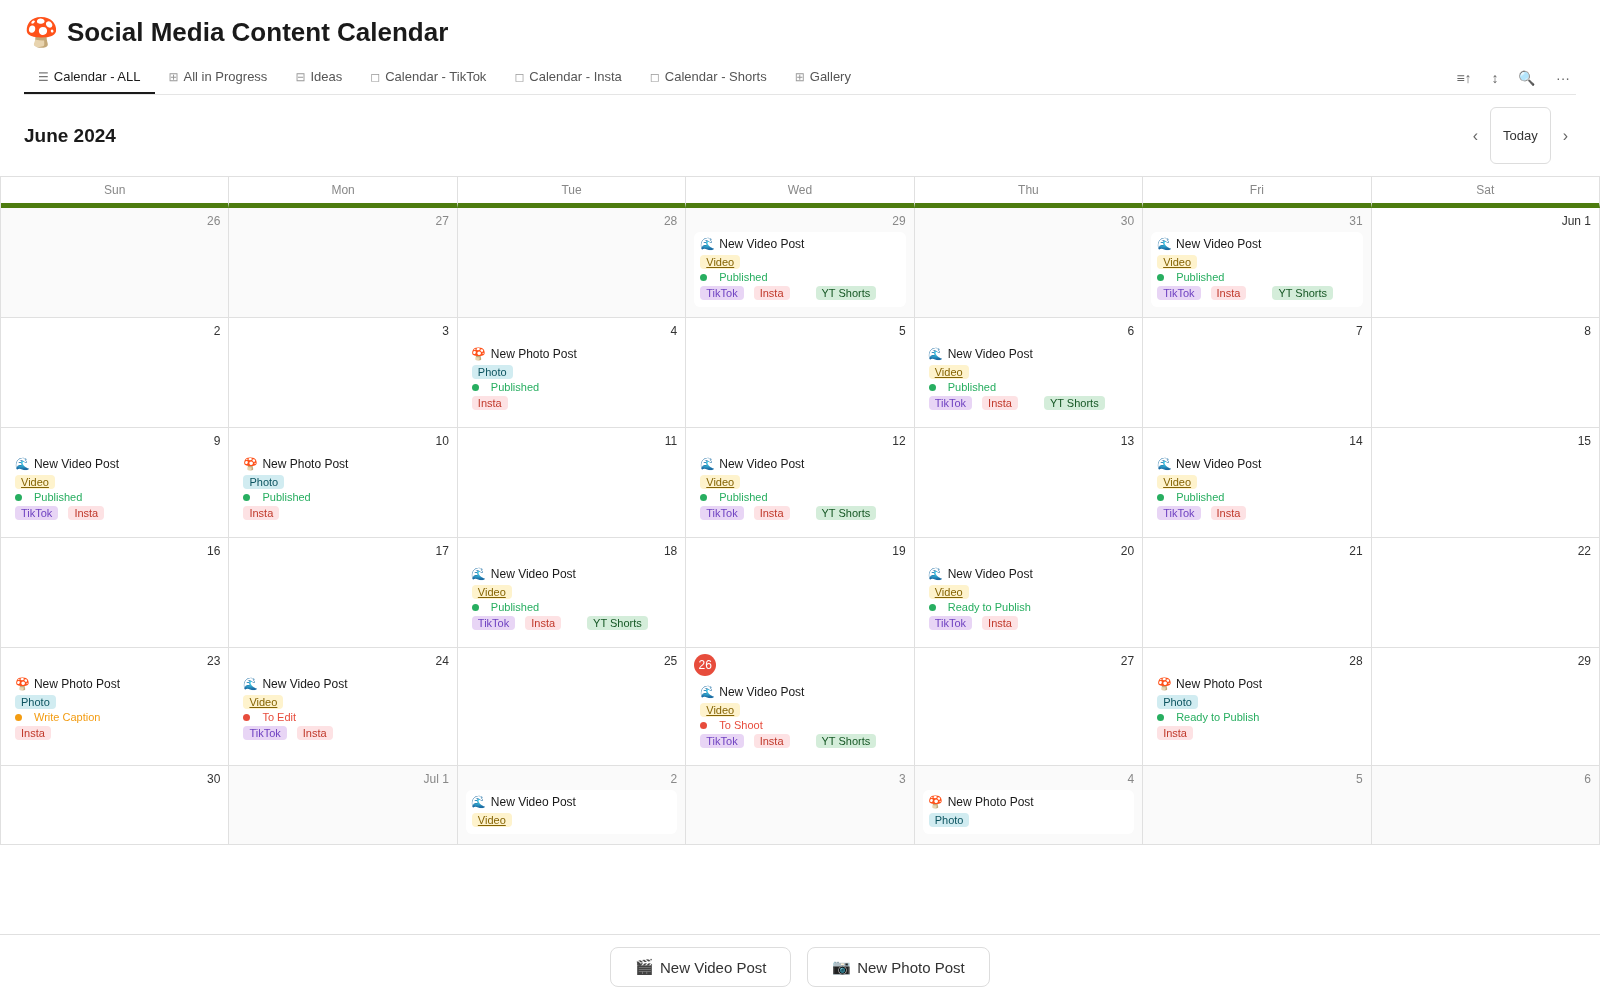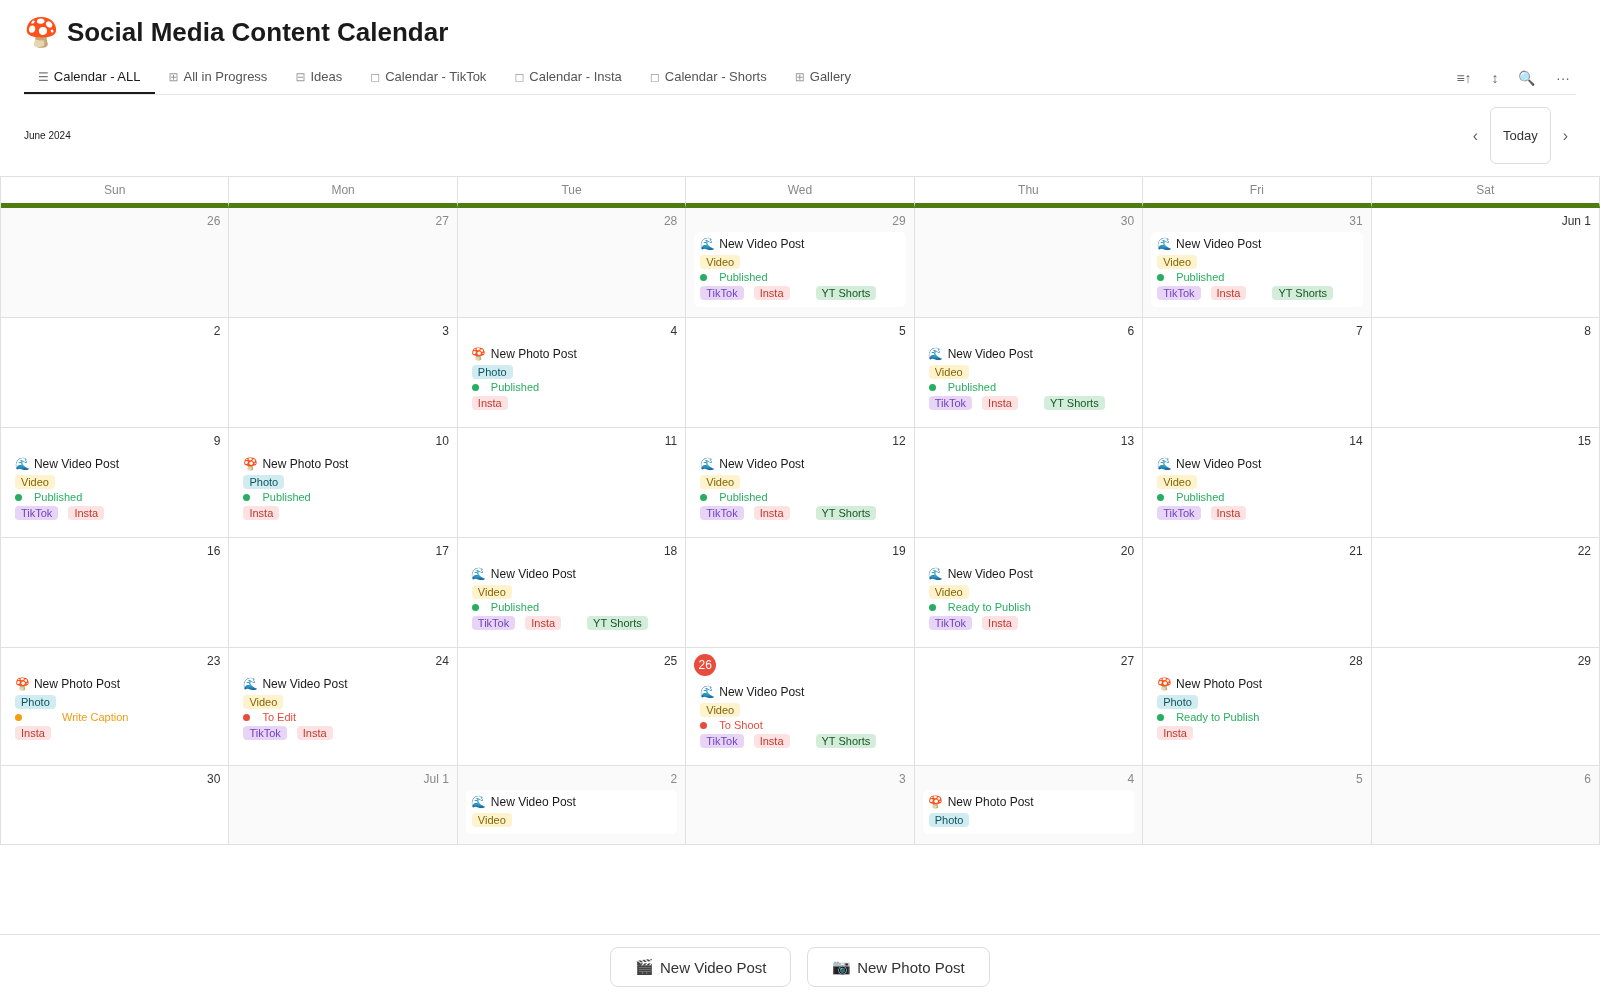--- a/index.html
+++ b/index.html
@@ -11,21 +11,21 @@
 
     .nav-tabs { display: flex; align-items: center; gap: 0; border-bottom: 1px solid #e5e5e5; padding: 0; margin-bottom: 0; }
     .nav-tab { display: flex; align-items: center; gap: 5px; padding: 8px 14px; font-size: 13px; color: #555; cursor: pointer; border-bottom: 2px solid transparent; white-space: nowrap; }
     .nav-tab.active { color: #1a1a1a; border-bottom: 2px solid #1a1a1a; font-weight: 500; }
     .nav-tab .tab-icon { font-size: 12px; opacity: 0.6; }
 
     .toolbar-right { margin-left: auto; display: flex; align-items: center; gap: 8px; }
     .toolbar-btn { background: none; border: none; cursor: pointer; color: #666; padding: 4px 6px; font-size: 14px; border-radius: 4px; }
 
     .calendar-header { display: flex; align-items: center; justify-content: space-between; padding: 12px 24px; }
-    .calendar-month { font-size: 10px; font-weight: 400; }
+    .calendar-month { font-size: 19px; font-weight: 700; }
     .nav-controls { display: flex; align-items: center; gap: 4px; }
     .nav-btn { background: none; border: none; cursor: pointer; color: #666; padding: 4px 8px; border-radius: 4px; font-size: 16px; }
     .today-btn { background: none; border: 1px solid #ddd; border-radius: 6px; padding: 20px 12px; cursor: pointer; font-size: 13px; color: #333; }
 
     .calendar-grid { width: 100%; border-top: 1px solid #e0e0e0; border-left: 1px solid #e0e0e0; }
     .day-headers { display: grid; grid-template-columns: repeat(7, 1fr); }
     .day-header { padding: 6px 0; text-align: center; font-size: 12px; color: #888; font-weight: 400; border-right: 1px solid #e0e0e0; border-bottom: 5px solid #4d7c0f; }
 
     .calendar-weeks { display: flex; flex-direction: column; }
     .calendar-week { display: grid; grid-template-columns: repeat(7, 1fr); min-height: 100px; }
@@ -34,38 +34,38 @@
     .calendar-cell.other-month { background: #fafafa; }
     .calendar-cell.today-cell .day-number { background: #e74c3c; color: #fff; border-radius: 50%; width: 22px; height: 22px; display: flex; align-items: center; justify-content: center; }
 
     .day-number { font-size: 12px; color: #888; text-align: right; margin-bottom: 4px; font-weight: 400; }
     .day-number.current-month { color: #333; }
 
     .event-card { background: #fff; border: none; border-radius: 6px; padding: 5px 6px; margin-bottom: 4px; cursor: pointer; }
     .event-title { display: flex; align-items: center; gap: 4px; font-size: 12px; font-weight: 500; color: #1a1a1a; margin-bottom: 3px; }
 
     .tag { display: inline-block; border-radius: 4px; padding: 1px 6px; font-size: 11px; font-weight: 500; margin-right: 2px; margin-bottom: 2px; }
-    .tag-video { background: #fef3cd; color: #856404; }
+    .tag-video { background: #fef3cd; color: #856404; text-decoration: underline; }
     .tag-photo { background: #d1ecf1; color: #0c5460; }
     .tag-tiktok { background: #e8d5f5; color: #6f42c1; }
     .tag-insta { background: #fde2e4; color: #c0392b; }
     .tag-ytshorts { background: #d4edda; color: #155724; margin-left: 16px; }
 
     .status-row { display: flex; align-items: center; gap: 12px; font-size: 11px; margin-bottom: 3px; }
     .status-dot { width: 7px; height: 7px; border-radius: 50%; display: inline-block; }
     .dot-published { background: #27ae60; }
     .dot-ready { background: #27ae60; }
     .dot-to-edit { background: #e74c3c; }
     .dot-write-caption { background: #f39c12; }
     .dot-to-shoot { background: #e74c3c; }
 
     .status-published { color: #27ae60; }
     .status-ready { color: #27ae60; }
     .status-to-edit { color: #e74c3c; }
-    .status-write-caption { color: #f39c12; margin-left: 28px; }
+    .status-write-caption { color: #f39c12; }
     .status-to-shoot { color: #e74c3c; }
 
     .platform-tags { display: flex; flex-wrap: wrap; gap: 8px; margin-top: 2px; }
 
     .bottom-bar { position: fixed; bottom: 0; left: 0; right: 0; background: #fff; border-top: 1px solid #e0e0e0; display: flex; align-items: center; justify-content: center; gap: 16px; padding: 12px 24px; }
     .new-post-btn { background: none; border: 1px solid #ddd; border-radius: 8px; padding: 10px 24px; font-size: 15px; font-weight: 500; cursor: pointer; color: #333; display: flex; align-items: center; gap: 6px; }
   </style>
 </head>
 <body>
 

